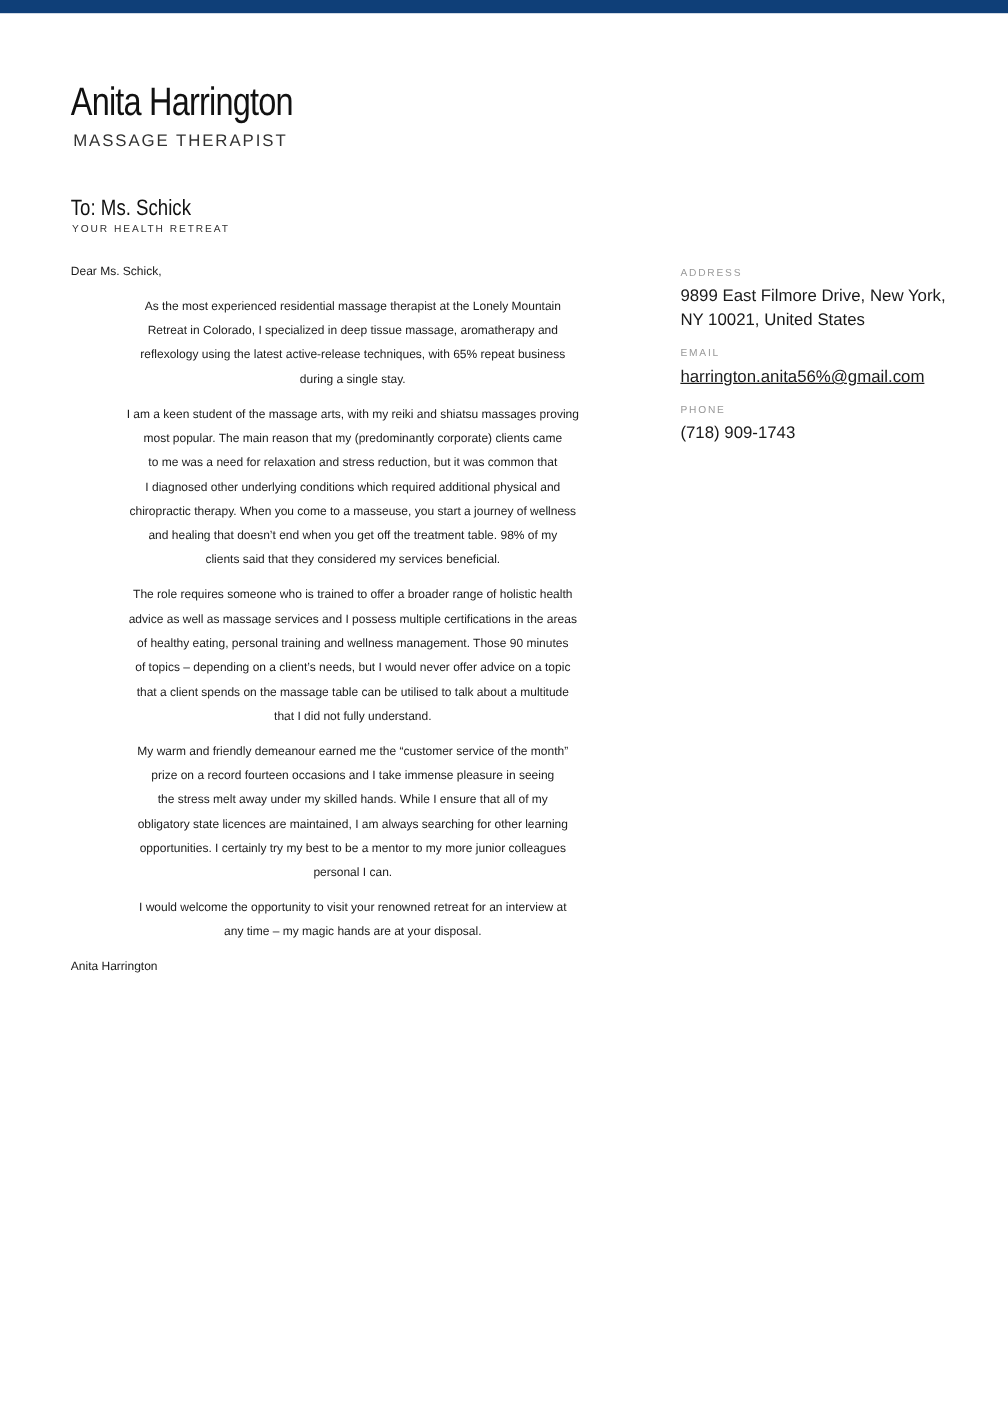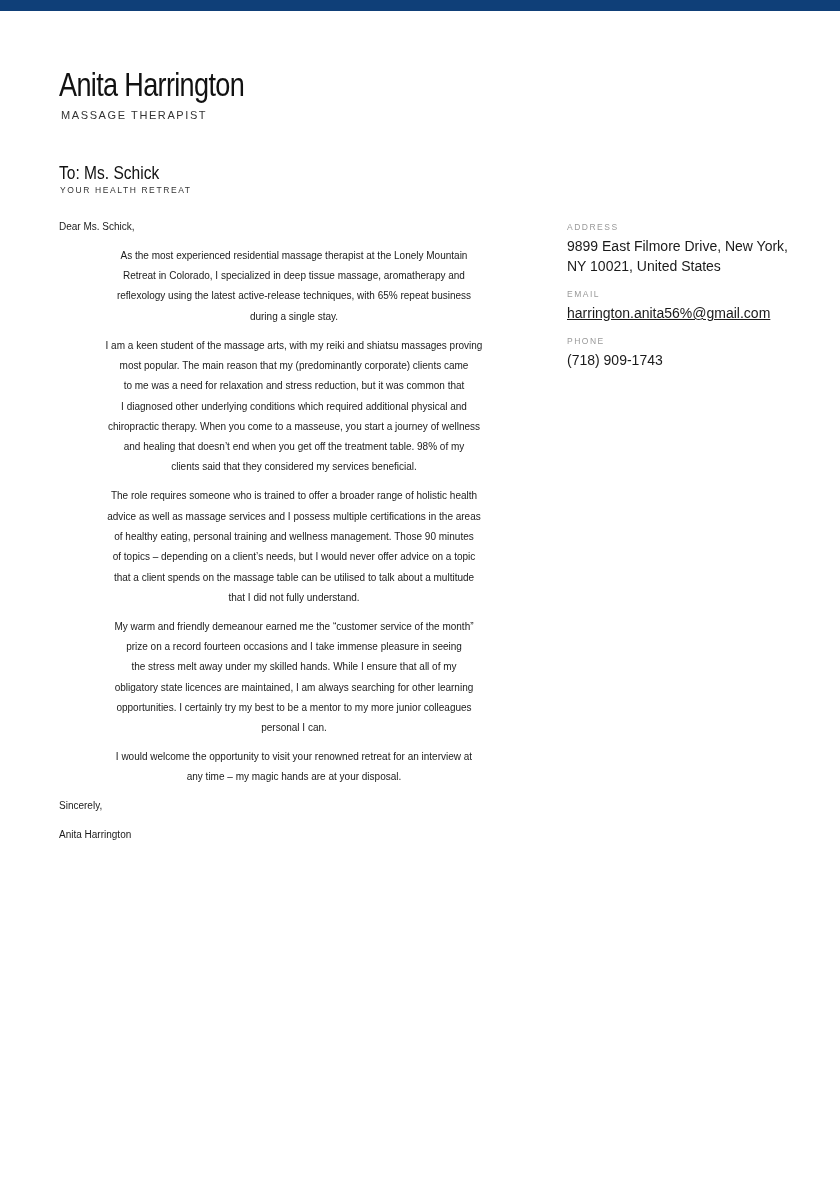--- a/index.html
+++ b/index.html
@@ -1,19 +1,19 @@
 <!DOCTYPE html>
 <html><head>
   <meta charset="utf-8">
   <style>
     html, body { margin: 0; padding: 0; background: #ffffff; }
     body { width: 840px; height: 1187px; position: relative; overflow: hidden; font-family: "Liberation Sans", sans-serif; color: #1a1a1a; }
     .top-bar { position: absolute; left: 0; top: 0; width: 840px; height: 11px; background: #0f3f78; }
     .name { position: absolute; left: 59px; top: 66px; font-family: "Liberation Sans", sans-serif; font-size: 33px; letter-spacing: -0.8px; transform: scaleX(0.82); transform-origin: left top; color: #111; white-space: nowrap; }
-    .subtitle { position: absolute; left: 61px; top: 109px; font-size: 11px; letter-spacing: 1.6px; color: #333; white-space: nowrap; }
+    .subtitle { position: absolute; left: 61px; top: 109px; font-size: 14px; letter-spacing: 1.6px; color: #333; white-space: nowrap; }
     .to { position: absolute; left: 59px; top: 162px; font-size: 18.5px; transform: scaleX(0.84); transform-origin: left top; color: #111; white-space: nowrap; }
     .to-sub { position: absolute; left: 60px; top: 185px; font-size: 8.5px; letter-spacing: 1.6px; color: #333; white-space: nowrap; }
     .letter { position: absolute; left: 59px; top: 217px; width: 470px; font-size: 10px; line-height: 20.3px; color: #1a1a1a; }
     .letter p { margin: 0 0 8.6px 0; }
     .letter .line { display: block; white-space: nowrap; text-align: center; }
     .sidebar { position: absolute; left: 567px; top: 222px; width: 220px; }
     .side-label { font-size: 8.5px; letter-spacing: 1.5px; color: #999; margin: 0 0 4px 0; }
     .side-value { font-size: 14px; line-height: 20px; color: #1a1a1a; margin: 0 0 13px 0; }
     .side-value .line { display: block; white-space: nowrap; }
     .email-link { color: #1a1a1a; text-decoration: underline; }
@@ -65,21 +65,20 @@
     <span class="line">obligatory state licences are maintained, I am always searching for other learning</span>
     <span class="line">opportunities. I certainly try my best to be a mentor to my more junior colleagues</span>
     <span class="line">personal I can.</span>
   </p>
 
   <p>
     <span class="line">I would welcome the opportunity to visit your renowned retreat for an interview at</span>
     <span class="line">any time – my magic hands are at your disposal.</span>
   </p>
 
-  <p>Sincerely,</p>
   <p>Anita Harrington</p>
 </div>
 
 <div class="sidebar">
   <div class="side-label">ADDRESS</div>
   <div class="side-value">
     <span class="line">9899 East Filmore Drive, New York,</span>
     <span class="line">NY 10021, United States</span>
   </div>
 

